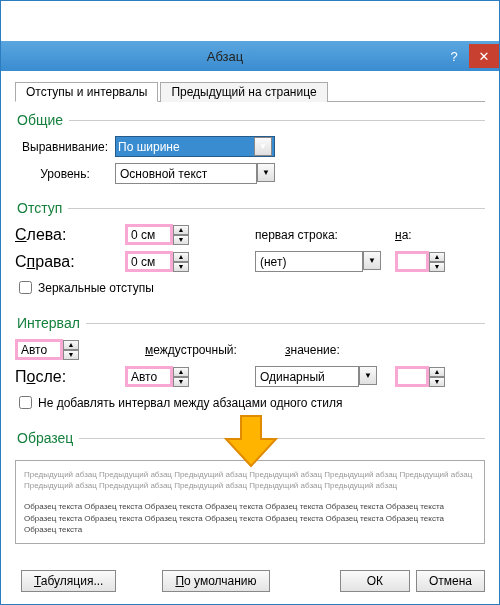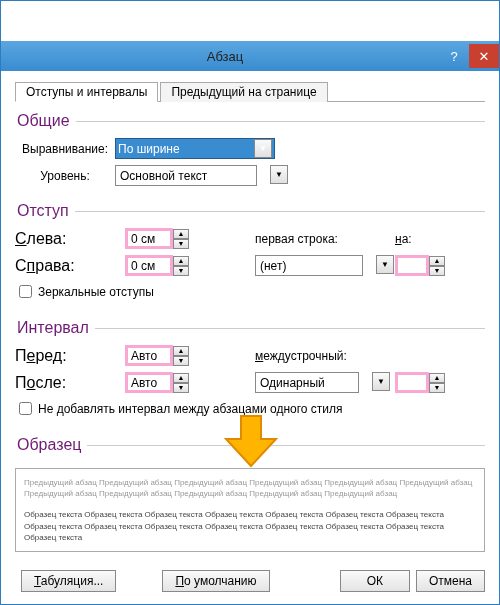--- a/index.html
+++ b/index.html
@@ -31,22 +31,22 @@
 .col3 .c3 { width: 140px; font-size: 12px; }
 .col3 .c4 { flex: 1; font-size: 12px; }
 .underline { text-decoration: underline; }
 .preview { border: 1px solid #aaa; padding: 8px; font-size: 8px; color: #999; line-height: 1.4; position: relative; margin-top: 6px; }
 .preview .dark { color: #444; margin-top: 10px; }
 .arrow-big { position: absolute; top: 410px; left: 220px; width: 60px; height: 60px; z-index: 10; }
 .btnbar { position: absolute; bottom: 12px; left: 14px; right: 14px; display: flex; align-items: center; }
 .pbtn { font-size: 12px; padding: 3px 12px; border: 1px solid #888; background: linear-gradient(#fafafa,#e4e4e4); margin-left: 6px; }
 .spacer { flex: 1; }
 fieldset.grp { border: none; border-top: 1px solid #ccc; margin: 10px 0 6px 0; padding: 8px 0 0 0; }
-fieldset.grp legend { font-size: 16px; color: #701a75; padding-right: 6px; }
-.combo { display: flex; gap: 13px; }
+fieldset.grp legend { font-size: 14px; color: #15803d; padding-right: 6px; }
+.combo { display: flex; }
 .combo .txt { border: 1px solid #888; height: 21px; font-size: 12px; padding: 1px 4px; background: #fff; display: flex; align-items: center; }
 </style>
 </head>
 <body>
 
 <div class="window">
   <div class="titlebar">
     <span class="title">Абзац</span>
     <div class="btns">
       <div class="btn help">?</div>
@@ -123,31 +123,31 @@
       </div>
       <div class="chk">
         <input type="checkbox" style="">
         <span>Зеркальные отступы</span>
       </div>
     </fieldset>
 
     <fieldset class="grp">
       <legend>Интервал</legend>
       <div class="col3">
-        <div class="c1">П<span class="underline">е</span>ред:</div>
         <div class="c2">
           <div class="spin">
             <input value="Авто" style="">
             <div class="arrows">
                 <div class="ar">▲</div>
                 <div class="ar">▼</div>
               </div>
           </div>
         </div>
         <div class="c3"><span class="underline">м</span>еждустрочный:</div>
+        <div class="c4"><span class="underline">з</span>начение:</div>
       </div>
       <div class="col3">
         <div class="c1">П<span class="underline">о</span>сле:</div>
         <div class="c2">
           <div class="spin">
             <input value="Авто" style="">
             <div class="arrows">
                 <div class="ar">▲</div>
                 <div class="ar">▼</div>
               </div>

